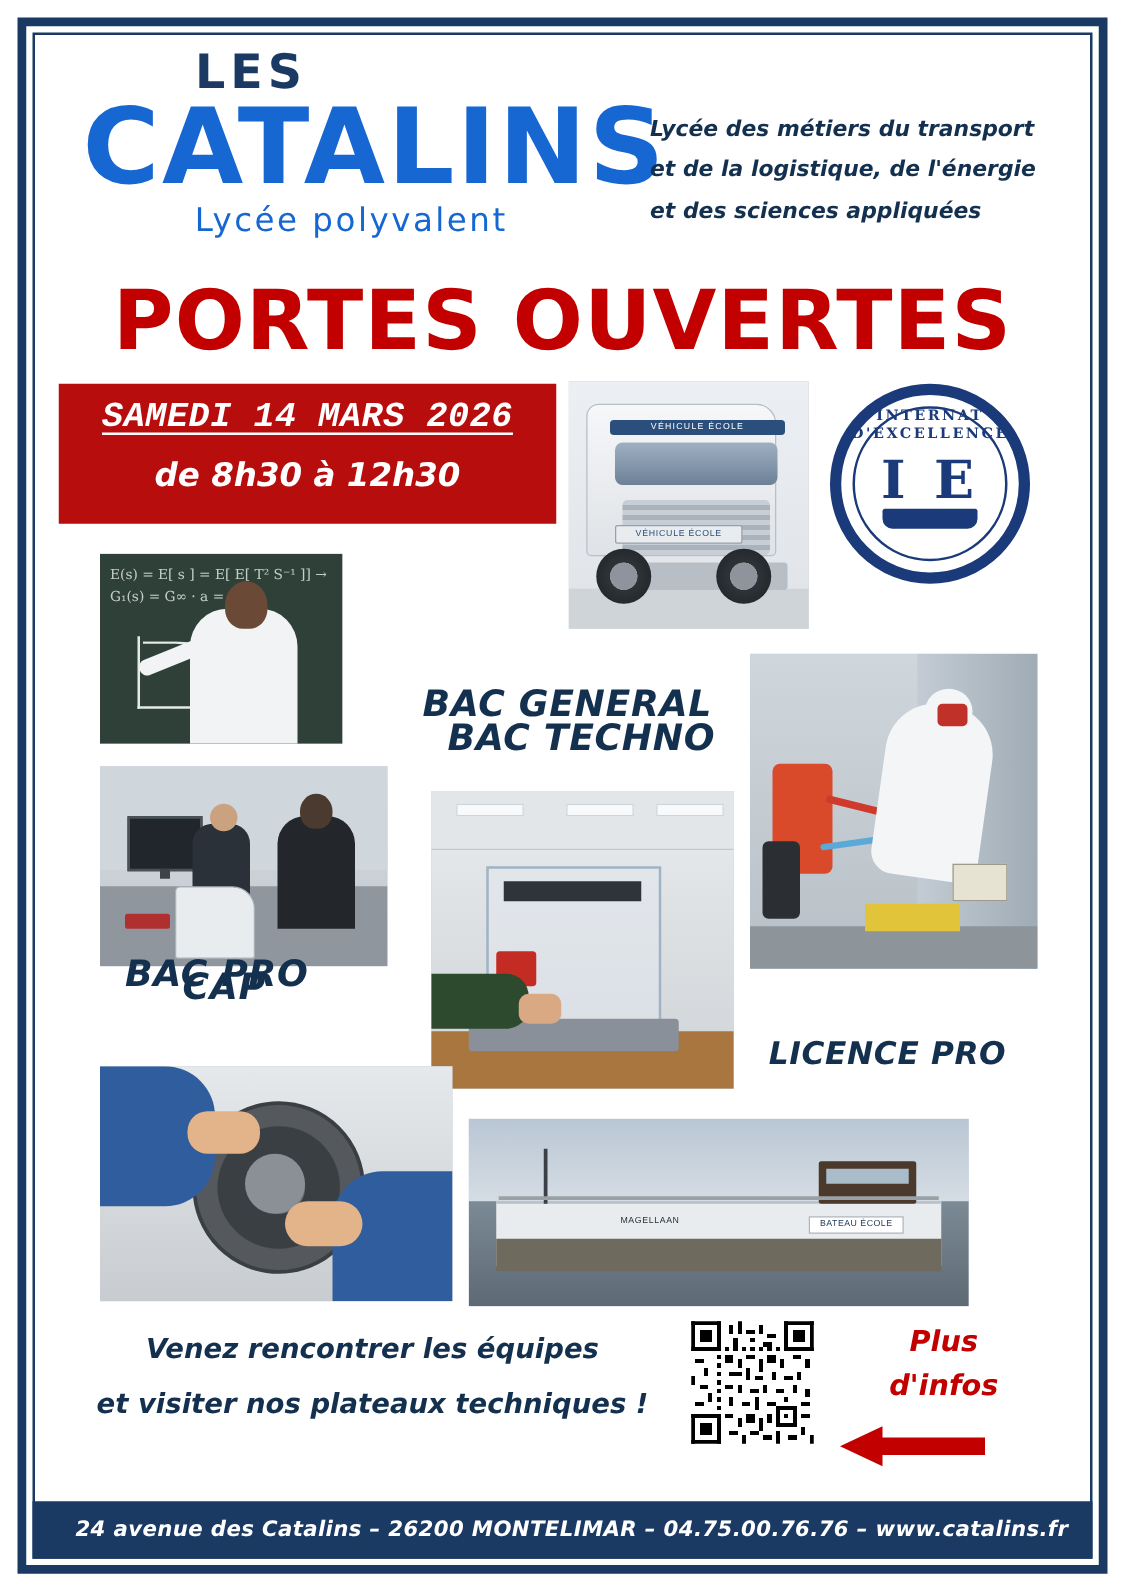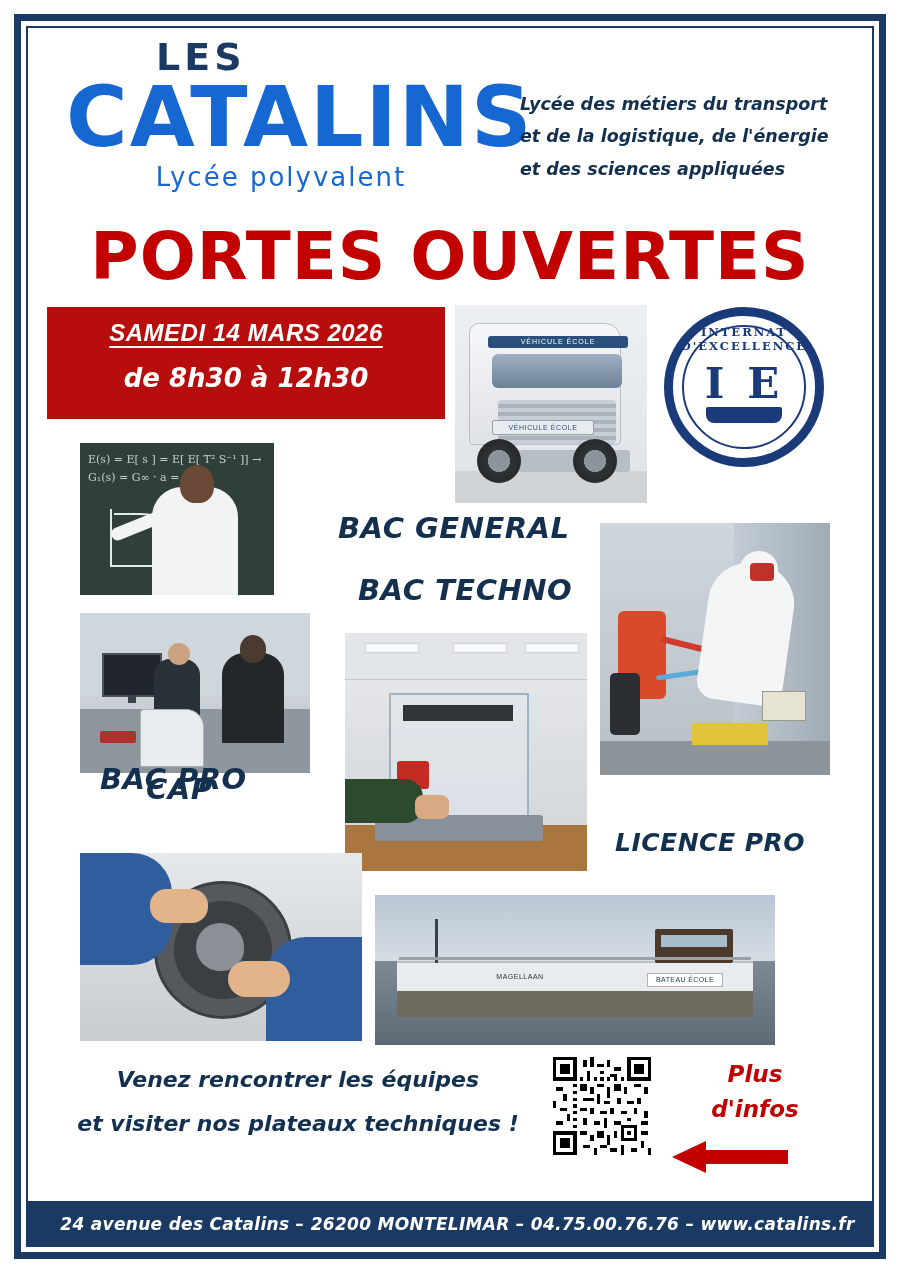--- a/index.html
+++ b/index.html
@@ -101,24 +101,24 @@
     top: 307px;
     width: 398px;
     height: 112px;
     background: #b80d0d;
     color: #ffffff;
     text-align: center;
     box-sizing: border-box;
     padding-top: 12px;
   }
   .date-main {
-    font-family: Liberation Sans, sans-serif;
+    font-family: Liberation Mono, monospace;
     font-weight: bold;
     font-style: italic;
-    font-size: 24px;
+    font-size: 28px;
     letter-spacing: 0.5px;
     text-decoration: underline;
     text-underline-offset: 5px;
   }
   .date-hours {
     font-family: "DejaVu Sans", sans-serif;
     font-weight: bold;
     font-style: italic;
     font-size: 26px;
     margin-top: 16px;
@@ -346,21 +346,21 @@
   
   .course-label {
     position: absolute;
     font-family: "DejaVu Sans", sans-serif;
     font-style: italic;
     font-weight: bold;
     color: #14304f;
     letter-spacing: 0.5px;
     white-space: nowrap;
   }
-  .lbl-bac-general { left: 338px; top: 511px; font-size: 29px; }
+  .lbl-bac-general { left: 338px; top: 546px; font-size: 29px; }
   .lbl-bac-techno  { left: 358px; top: 573px; font-size: 29px; }
   .lbl-bac-pro     { left: 100px; top: 762px; font-size: 29px; }
   .lbl-cap         { left: 146px; top: 772px; font-size: 29px; }
   .lbl-bts         { left: 615px; top: 782px; font-size: 25px; }
   .lbl-licence     { left: 615px; top: 828px; font-size: 25px; }
 
   
   .invite {
     position: absolute;
     left: 68px;

